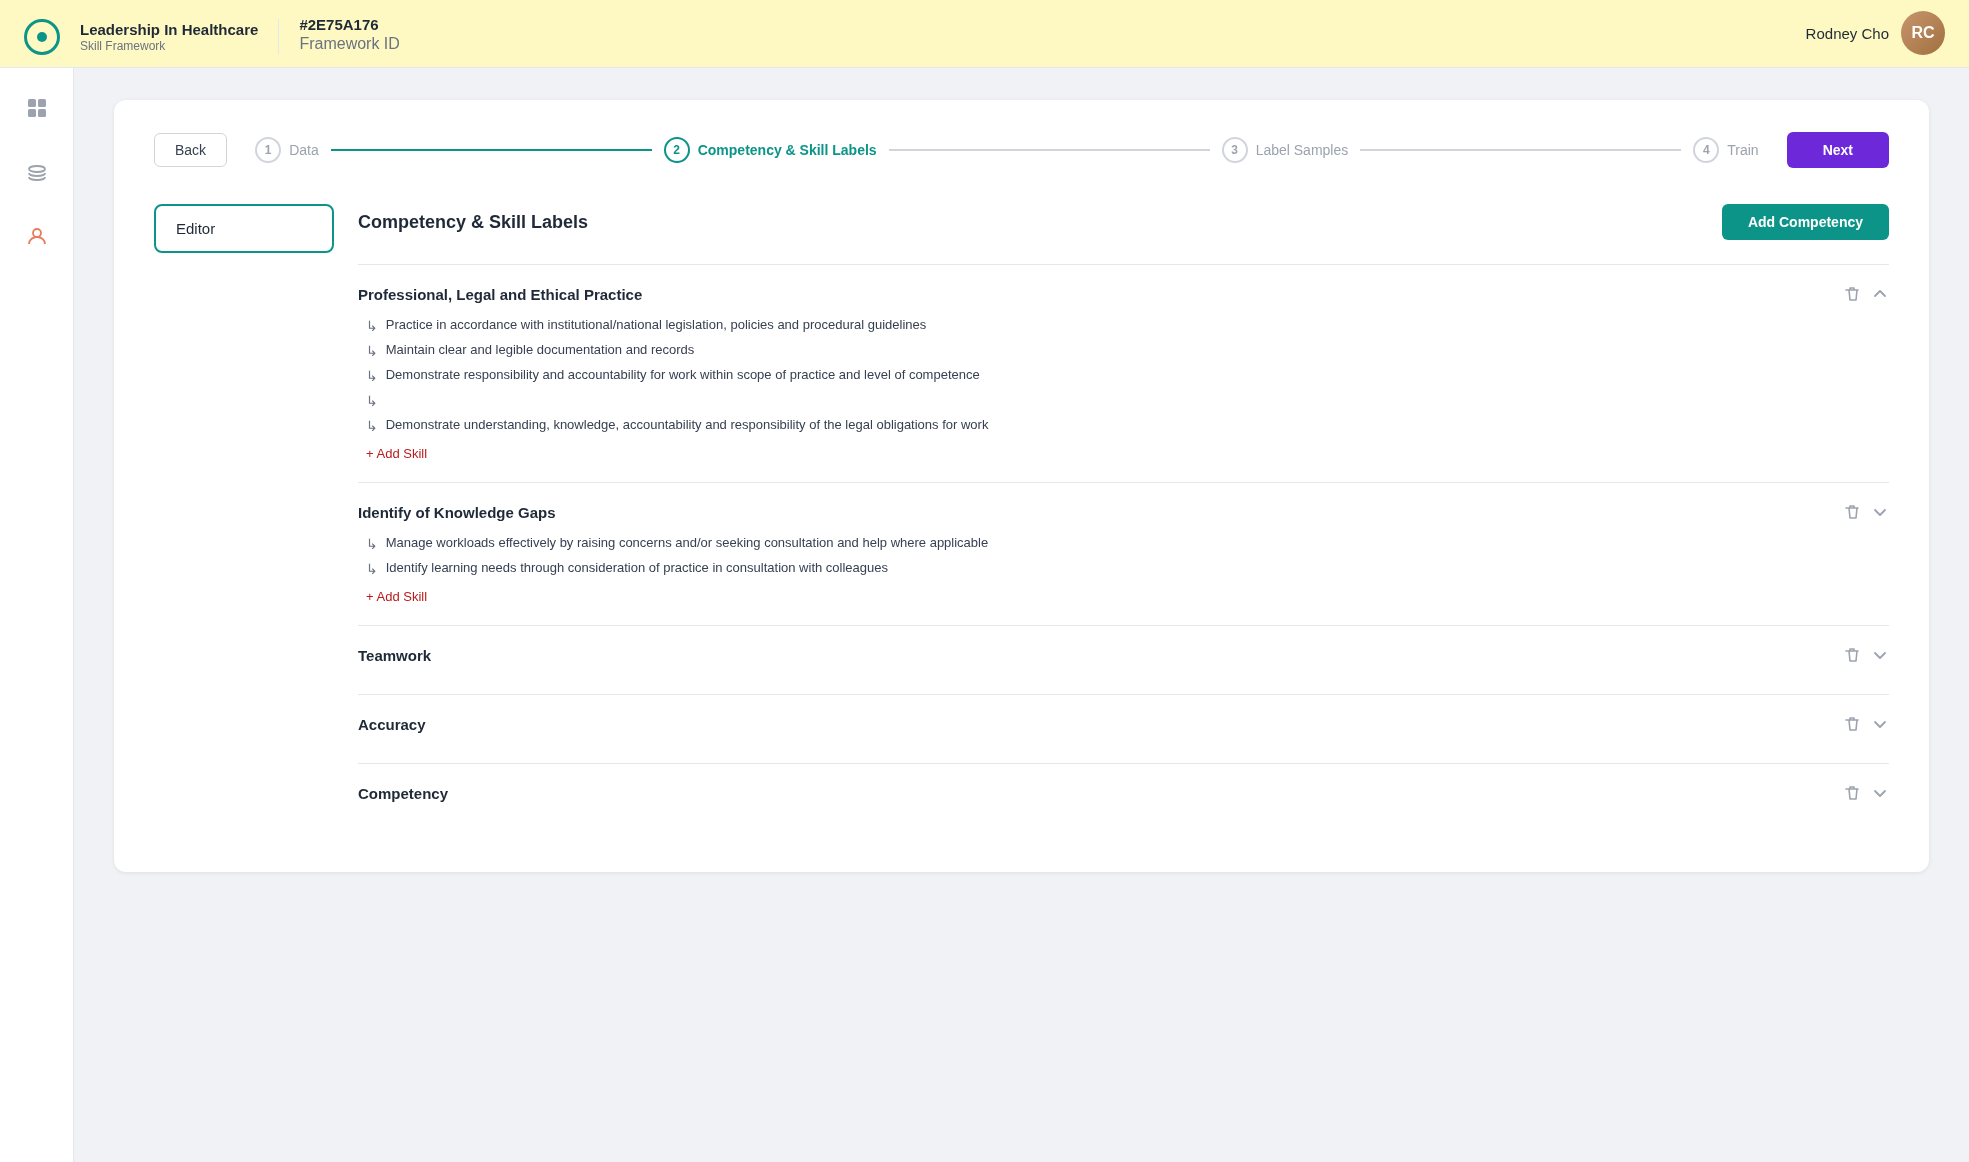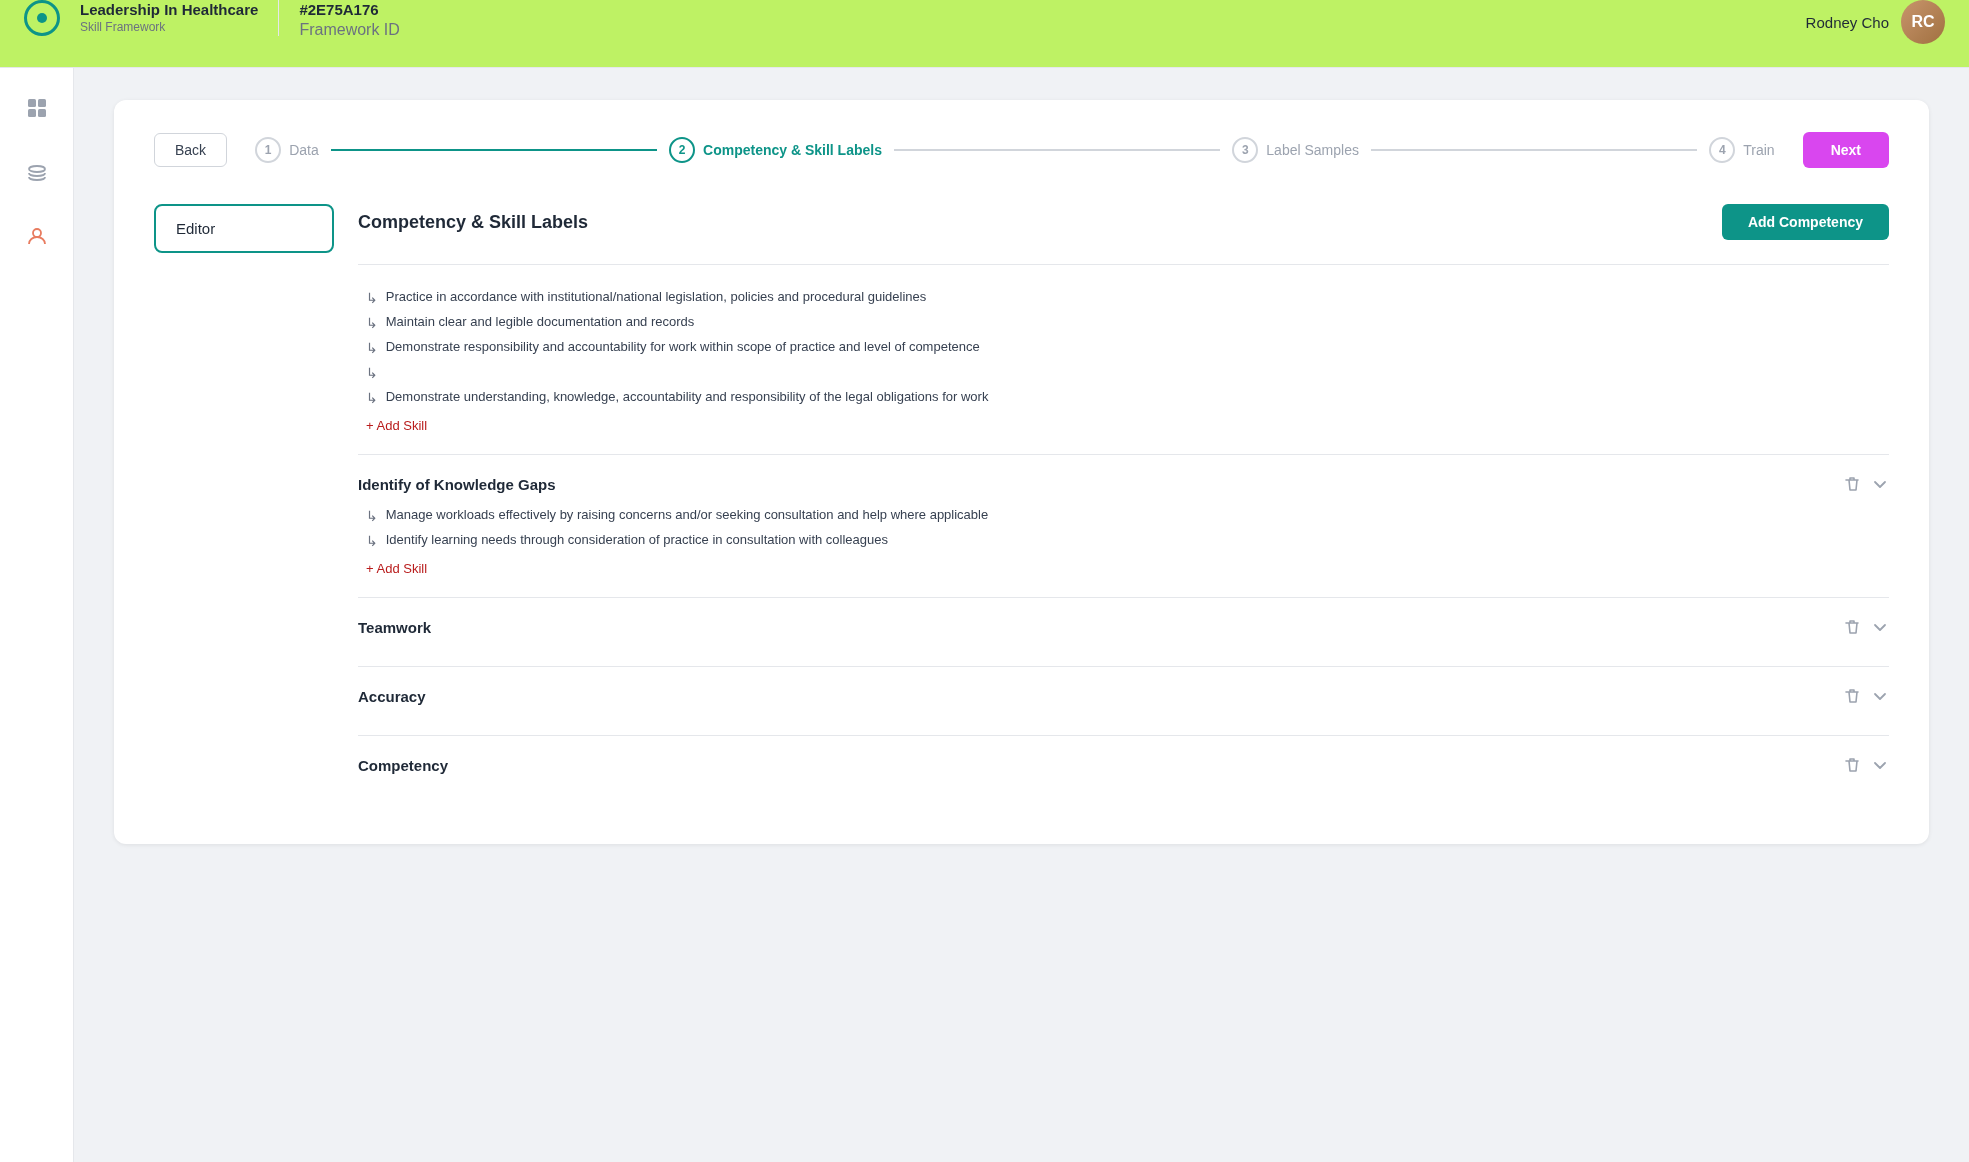--- a/index.html
+++ b/index.html
@@ -1,24 +1,24 @@
 <!DOCTYPE html>
 <html><head>
   <meta charset="utf-8">
   <style>
     * { box-sizing: border-box; margin: 0; padding: 0; }
     body { font-family: -apple-system, BlinkMacSystemFont, 'Segoe UI', sans-serif; background: #f0f2f5; min-height: 100vh; }
 
     
     .top-header {
-      background: #bef264;
+      background: #fef9c3;
       height: 68px;
       display: flex;
-      align-items: flex-start;
-      padding: 0 24px;
+      align-items: flex-end;
+      padding: 12px 24px;
       border-bottom: 1px solid #e5e7eb;
       position: relative;
     }
     .logo-circle {
       width: 36px; height: 36px;
       border: 3px solid #0d9488;
       border-radius: 50%;
       display: flex; align-items: center; justify-content: center;
       margin-right: 20px;
       flex-shrink: 0;
@@ -128,25 +128,25 @@
     }
     .step-line {
       flex: 1;
       height: 2px;
       background: #d1d5db;
       margin: 0 12px;
     }
     .step-line.done { background: #0d9488; }
 
     .wizard-next-btn {
-      background: #d946ef;
+      background: #6d28d9;
       color: #fff;
       border: none;
       border-radius: 6px;
-      padding: 10px 28px;
+      padding: 10px 36px;
       font-size: 14px;
       font-weight: 600;
       cursor: pointer;
       margin-left: 28px;
     }
 
     
     .panel-layout {
       display: flex;
       gap: 24px;
@@ -345,20 +345,35 @@
           </div>
         </div>
 
         <div class="main-panel">
           <div class="panel-header">
             <span class="panel-title">Competency &amp; Skill Labels</span>
             <button class="add-competency-btn">Add Competency</button>
           </div>
 
           <div class="competency-section">
+            <div class="competency-header">
+              <span class="competency-name">Professional, Legal and Ethical Practice</span>
+              <div class="competency-actions">
+                <span class="action-icon">
+                  <svg width="18" height="18" viewBox="0 0 18 18" fill="none">
+                    <path d="M3 5h12M7 5V3h4v2M6 5l1 10h6l1-10" stroke="#9ca3af" stroke-width="1.6" stroke-linecap="round" stroke-linejoin="round"></path>
+                  </svg>
+                </span>
+                <span class="action-icon">
+                  <svg width="18" height="18" viewBox="0 0 18 18" fill="none">
+                    <path d="M4 11l5-5 5 5" stroke="#9ca3af" stroke-width="1.8" stroke-linecap="round" stroke-linejoin="round"></path>
+                  </svg>
+                </span>
+              </div>
+            </div>
             <div class="skill-list">
               <div class="skill-item">
                 <span class="skill-arrow">↳</span>
                 <span>Practice in accordance with institutional/national legislation, policies and procedural guidelines</span>
               </div>
               <div class="skill-item">
                 <span class="skill-arrow">↳</span>
                 <span>Maintain clear and legible documentation and records</span>
               </div>
               <div class="skill-item">

